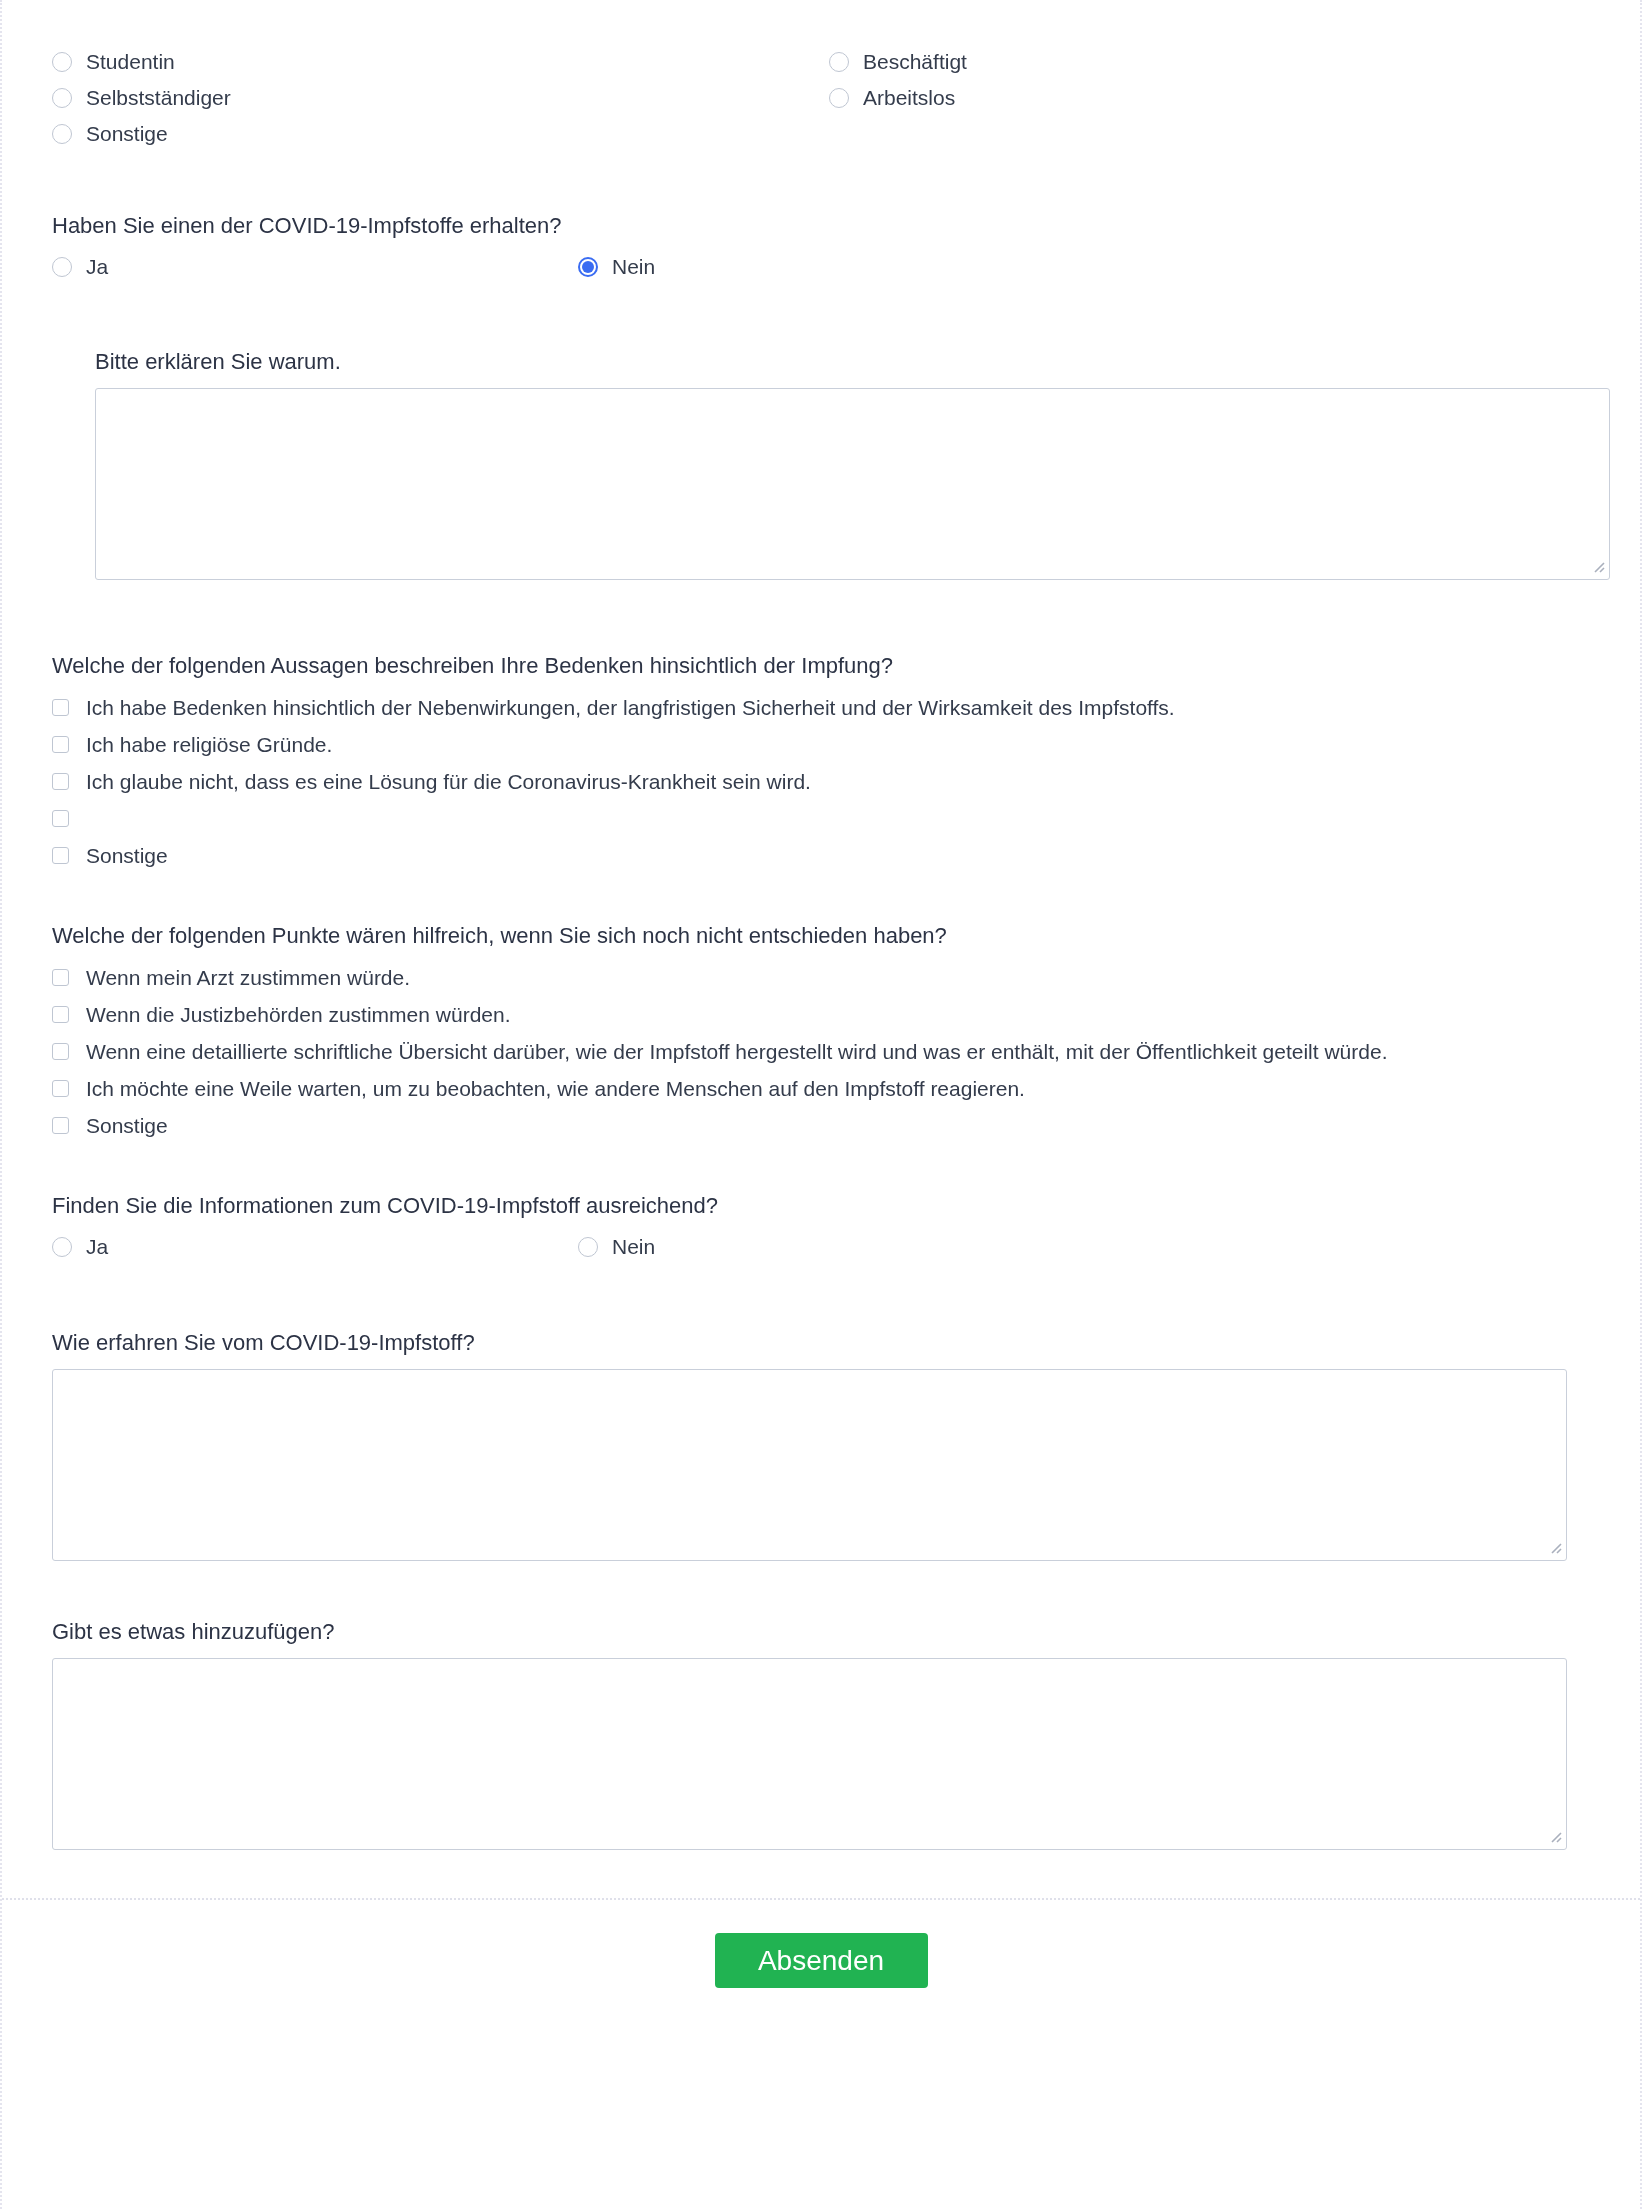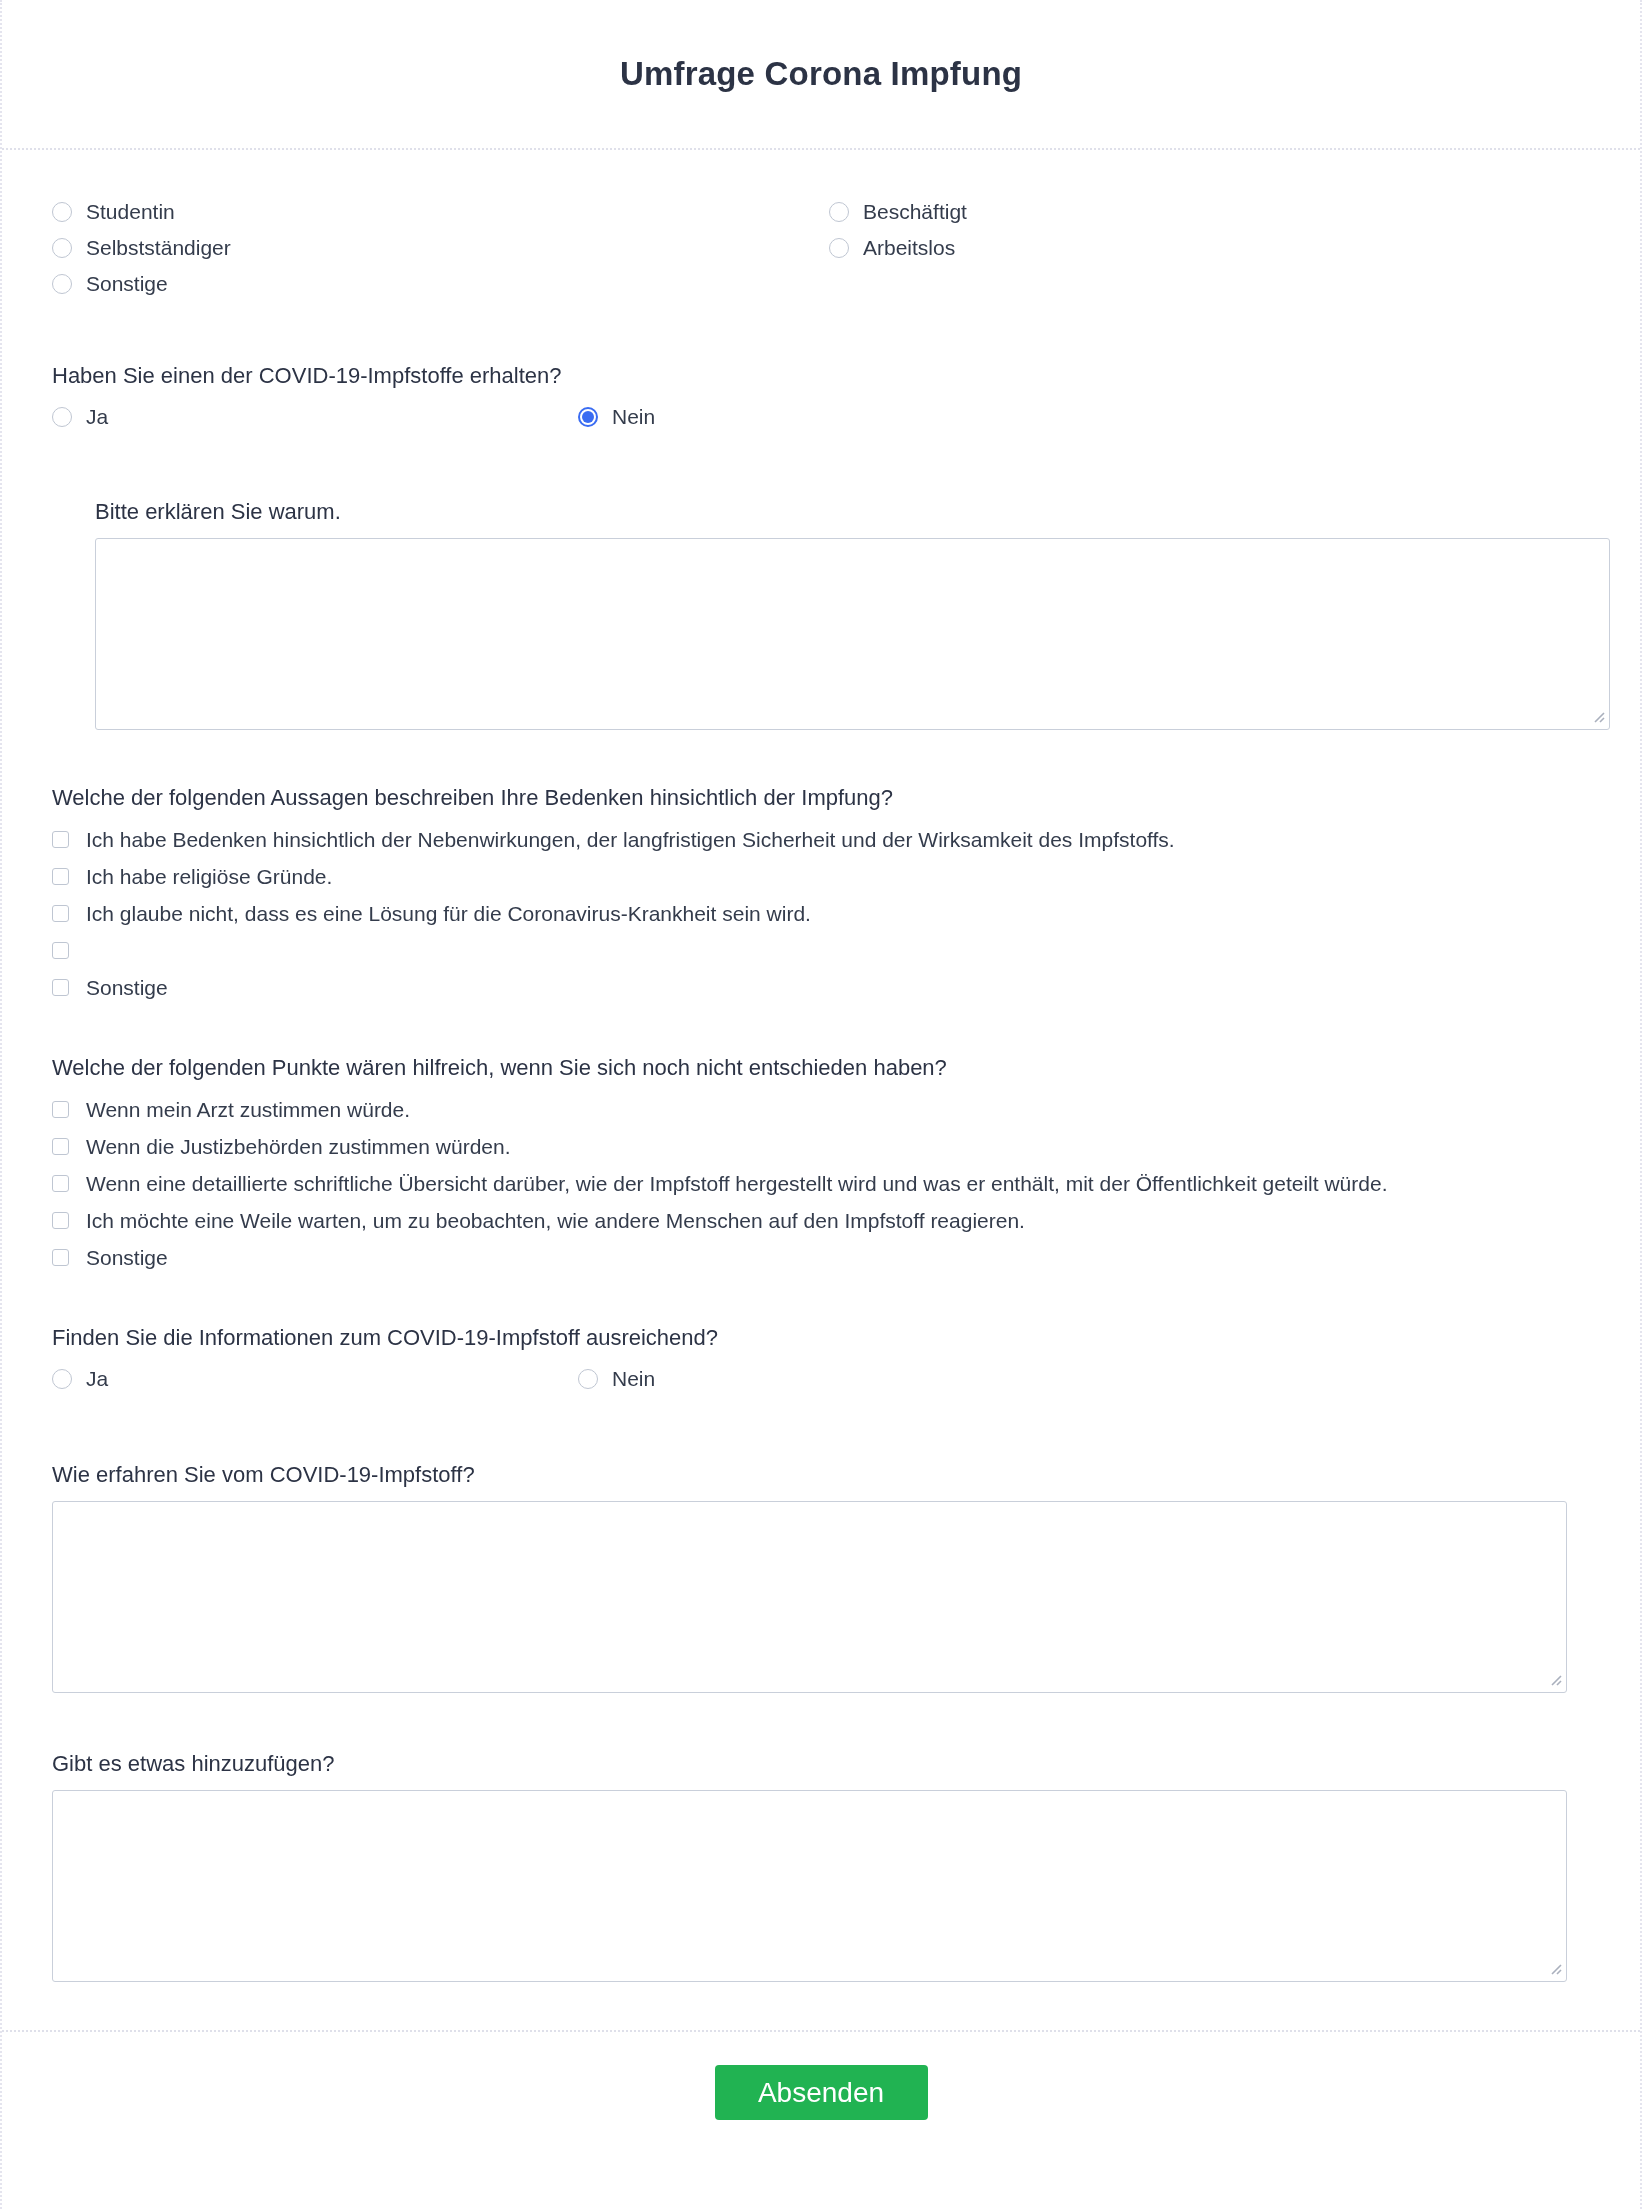--- a/index.html
+++ b/index.html
@@ -23,21 +23,21 @@
     background:#fff;
   }
   .form-title {
     font-size:33px; font-weight:700; color:#2c3345; letter-spacing:.2px;
   }
   .form-body { padding:44px 75px 0 50px; }
 
   .question { }
   .q1 { margin-bottom:59px; }
   .q2 { margin-bottom:62px; }
-  .q3 { margin-bottom:53px;padding-left:43px; }
+  .q3 { margin-bottom:71px;padding-left:43px; }
   .q4 { margin-bottom:47px; }
   .q5 { margin-bottom:47px; }
   .q6 { margin-bottom:63px; }
   .q7 { margin-bottom:56px; }
   .q8 { margin-bottom:0; }
 
   .q-label {
     font-size:22px; line-height:30px; font-weight:500; color:#2c3345;
     margin-bottom:8px;
   }
@@ -84,23 +84,20 @@
     background:var(--submit-green,#21b352); color:#fff;
     border:none; border-radius:4px;
     font-family:inherit; font-size:28px; cursor:pointer;
   }
 </style>
 </head>
 <body>
 
 <div class="page">
 
-  <div class="form-header">
-    <div class="form-title">Umfrage Corona Impfung</div>
-  </div>
 
   <div class="form-body">
 
     <div class="question q1">
       <div class="radio-grid">
         <div class="option">
           <span class="radio"></span>
           <span class="option-label">Studentin</span>
         </div>
         <div class="option">

